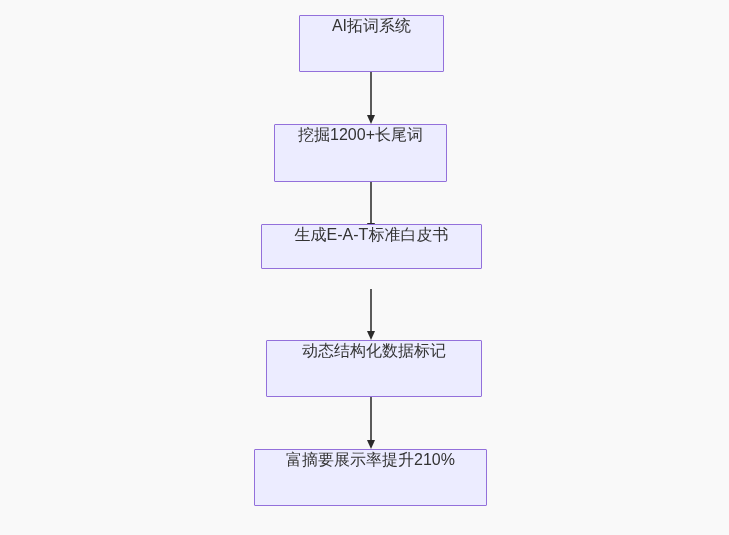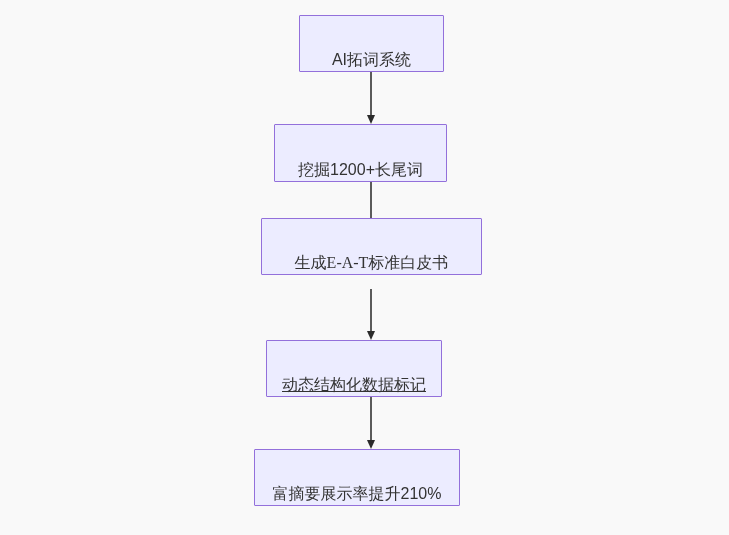--- a/index.html
+++ b/index.html
@@ -21,31 +21,31 @@
     height: 535px;
     background: var(--background);
     overflow: hidden;
   }
   .node {
     position: absolute;
     background: var(--node-fill);
     border: 1.5px solid var(--node-border);
     border-radius: 1px;
     display: flex;
-    align-items: flex-end;
+    align-items: flex-start;
     justify-content: center;
     color: var(--text);
     font-size: 16px;
     text-align: center;
   }
   .node-1 { left: 299px; top: 15px;  width: 145px; height: 57px; }
   .node-2 { left: 274px; top: 124px; width: 173px; height: 58px; }
-  .node-3 { left: 261px; top: 218px; width: 221px; height: 57px; font-family: Liberation Serif, serif; }
-  .node-4 { left: 266px; top: 340px; width: 176px; height: 57px; text-decoration: underline; }
-  .node-5 { left: 254px; top: 449px; width: 206px; height: 57px; }
+  .node-3 { left: 261px; top: 224px; width: 221px; height: 45px; }
+  .node-4 { left: 266px; top: 340px; width: 216px; height: 57px; }
+  .node-5 { left: 254px; top: 449px; width: 233px; height: 57px; }
 
   .arrow {
     position: absolute;
     left: 370px;
     width: 2px;
     background: var(--edge-line);
   }
   .arrow::after {
     content: "";
     position: absolute;

